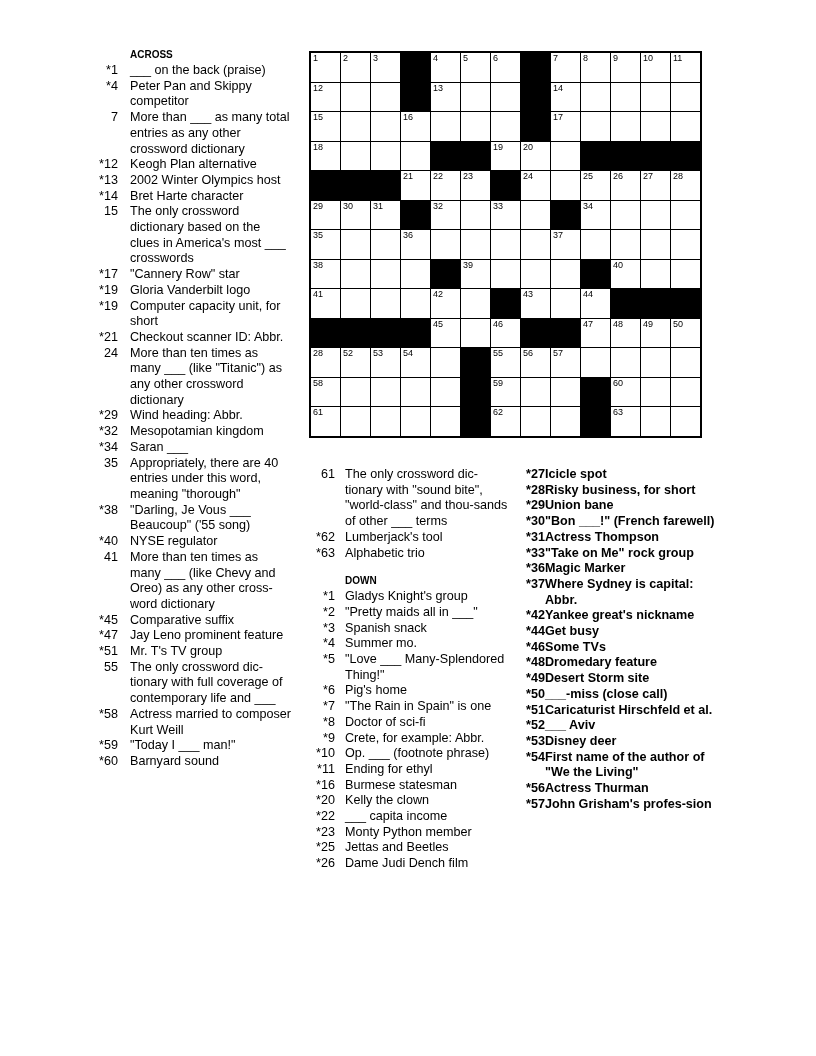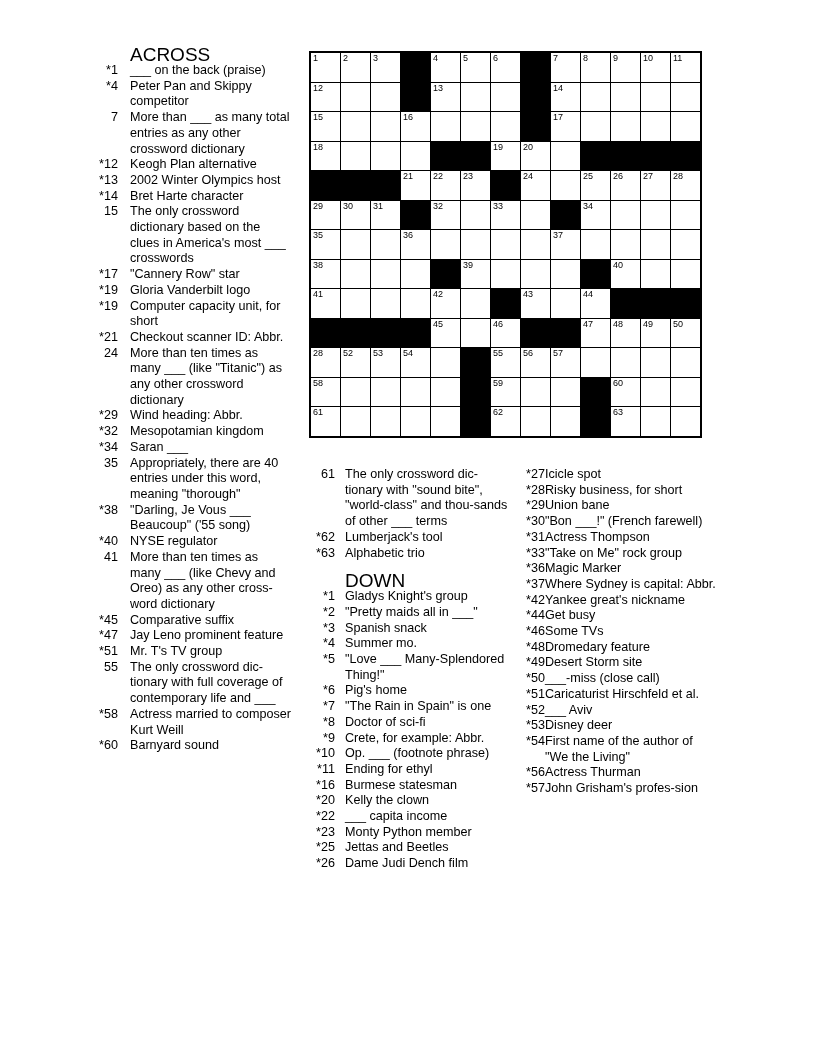--- a/index.html
+++ b/index.html
@@ -7,22 +7,22 @@
     position: relative;
     width: 816px;
     height: 1056px;
     margin: 0 auto;
     background: #ffffff;
     font-family: "Liberation Sans", sans-serif;
     color: #000000;
     overflow: hidden;
   }
   .section-header {
-    font-weight: normal;
-    font-size: 19px;
+    font-weight: bold;
+    font-size: 10px;
     line-height: 17px;
   }
   .clue-col { position: absolute; }
   .clue { display: flex; align-items: flex-start; }
   .clue-num {
     flex: 0 0 28px;
     text-align: right;
     font-size: 12.6px;
     line-height: 15.7px;
     white-space: nowrap;
@@ -55,21 +55,21 @@
     left: 2px;
     font-size: 9px;
     line-height: 9px;
   }
   
   #mid-col { left: 308px; top: 467px; width: 212px; }
   #mid-col .clue-num { flex: 0 0 27px; }
   #mid-col .clue-text { margin-left: 10px; width: 170px; }
   #mid-col .section-header { margin-left: 37px; margin-top: 11px; }
   
-  #right-col { left: 518px; top: 467px; width: 232px; }
+  #right-col { left: 518px; top: 467px; width: 232px; font-weight: bold; }
   #right-col .clue-num { flex: 0 0 27px; }
   #right-col .clue-text { width: 172px; }
 </style>
 </head>
 <body>
 
 <div class="page">
 
   <div class="clue-col" id="across-col">
     <div class="section-header">ACROSS</div>
@@ -164,20 +164,24 @@
         </div>
         <div class="clue">
           <span class="clue-num">55</span>
           <span class="clue-text">The only crossword dic-tionary with full coverage of contemporary life and ___</span>
         </div>
         <div class="clue">
           <span class="clue-num">*58</span>
           <span class="clue-text">Actress married to composer Kurt Weill</span>
         </div>
         <div class="clue">
+          <span class="clue-num">*59</span>
+          <span class="clue-text">"Today I ___ man!"</span>
+        </div>
+        <div class="clue">
           <span class="clue-num">*60</span>
           <span class="clue-text">Barnyard sound</span>
         </div>
       </div>
   </div>
 
   <div id="grid">
       <div class="cell">
         <span class="cell-num">1</span>
       </div>

